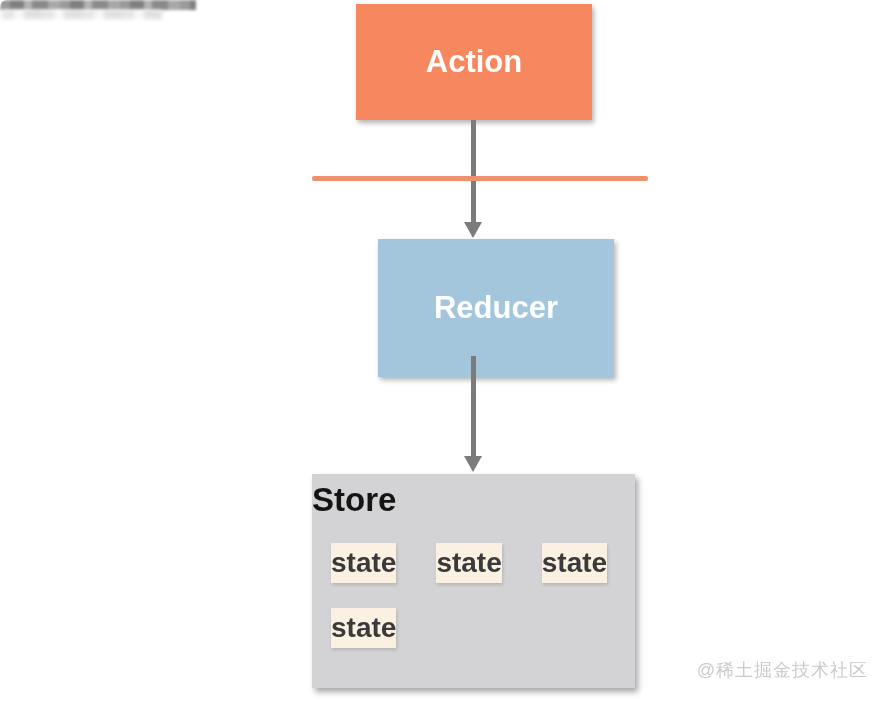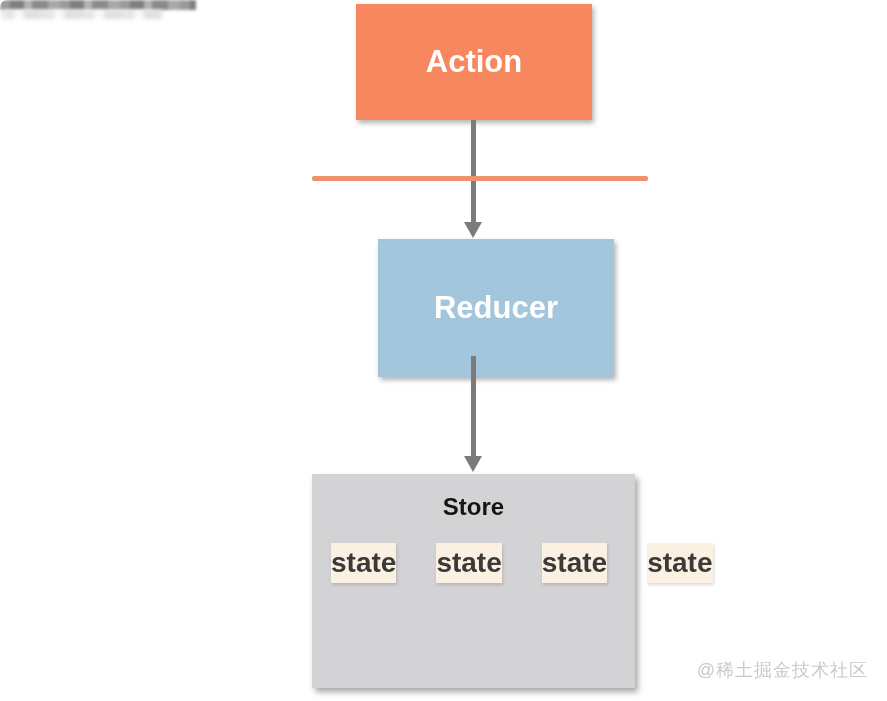--- a/index.html
+++ b/index.html
@@ -101,31 +101,31 @@
   }
 
   .store {
     position: absolute;
     left: 312px; top: 474px;
     width: 323px; height: 214px;
     background: var(--store-bg, #D3D3D5);
     box-shadow: 3px 4px 6px rgba(0,0,0,0.35);
   }
   .store-title {
-    padding-top: 19px;
-    text-align: center;
-    font-size: 24px;
+    padding-top: 7px;
+    text-align: left;
+    font-size: 33px;
     font-weight: bold;
     color: #141414;
   }
   .state-grid {
     position: absolute;
     left: 19px; right: 36px; top: 69px;
     display: grid;
-    grid-template-columns: 1fr 1fr 1fr 1fr;
+    grid-template-columns: 1fr 1fr 1fr;
     grid-auto-rows: 40px;
     column-gap: 40px;
     row-gap: 25px;
   }
   .state-box {
     background: var(--state-bg, #FAF1E2);
     color: #3A3A3A;
     font-size: 28px;
     font-weight: 600;
     display: flex;

